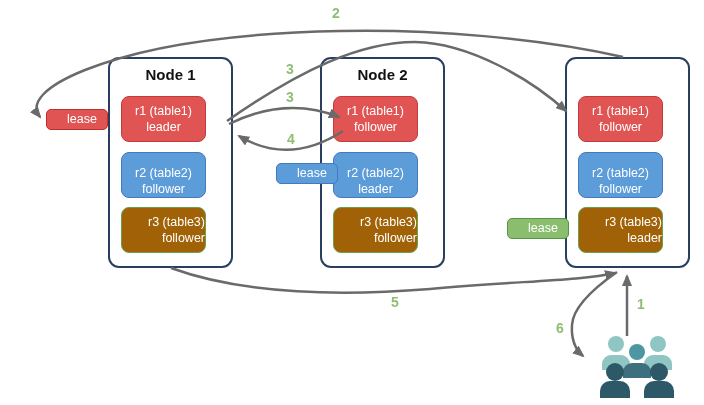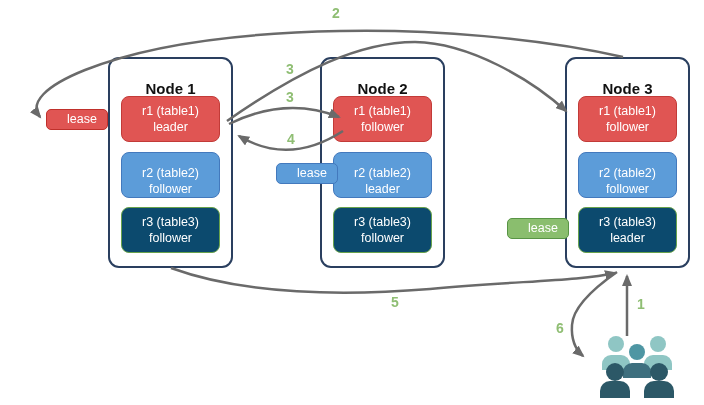--- a/index.html
+++ b/index.html
@@ -1,27 +1,27 @@
 <!DOCTYPE html>
 <html><head>
 <meta charset="utf-8">
 <style>
   html,body{margin:0;padding:0;background:#ffffff;font-family:"Liberation Sans",sans-serif;}
   #canvas{position:relative;width:704px;height:405px;background:#ffffff;overflow:hidden;}
 
   .node{position:absolute;top:57px;width:125px;height:211px;background:#ffffff;
         border:2px solid #2A3F5F;border-radius:11px;box-sizing:border-box;z-index:1;}
-  .node-title{text-align:center;margin-top:21px;font-weight:bold;font-size:15px;color:#111111;}
-  .rep{position:absolute;left:11px;width:99px;height:46px;border-radius:8px;box-sizing:border-box;
+  .node-title{text-align:center;margin-top:7px;font-weight:bold;font-size:15px;color:#111111;}
+  .rep{position:absolute;left:11px;width:85px;height:46px;border-radius:8px;box-sizing:border-box;
        color:#ffffff;font-size:12.5px;text-align:center;display:flex;flex-direction:column;
        justify-content:center;line-height:1.28;border:1px solid transparent;}
   .rep1{top:37px}.rep2{top:93px}.rep3{top:148px}
   .red{background:#E05553;border-color:#C23B38;}
   .blue{background:#5C9CD9;border-color:#4379BD;justify-content:flex-end;}
-  .green{background:#0c4a6e;border-color:#68A24C;}
+  .green{background:#a16207;border-color:#68A24C;text-align:right;}
 
   .lease{position:absolute;z-index:3;border-radius:5px;color:#ffffff;font-size:12.5px;
          padding:2px 10px 3px 20px;border:1.5px solid transparent;}
   .lease-red{left:46px;top:109px;background:#E05553;border-color:#C0302B;}
   .lease-blue{left:276px;top:163px;background:#5C9CD9;border-color:#4379BD;}
   .lease-green{left:507px;top:218px;background:#8ABE6E;border-color:#589445;}
 
   .step{position:absolute;z-index:3;font-weight:bold;font-size:14px;color:#8FBE73;}
   .step-2{left:332px;top:5px;}
   .step-3a{left:286px;top:61px;}
@@ -66,21 +66,20 @@
       <span>r2 (table2)</span>
       <span>leader</span>
     </div>
     <div class="rep rep3 green">
       <span>r3 (table3)</span>
       <span>follower</span>
     </div>
   </div>
 
   <div class="node" style="left:565px">
-    <div class="node-title">Node 3</div>
     <div class="rep rep1 red">
       <span>r1 (table1)</span>
       <span>follower</span>
     </div>
     <div class="rep rep2 blue">
       <span>r2 (table2)</span>
       <span>follower</span>
     </div>
     <div class="rep rep3 green">
       <span>r3 (table3)</span>

